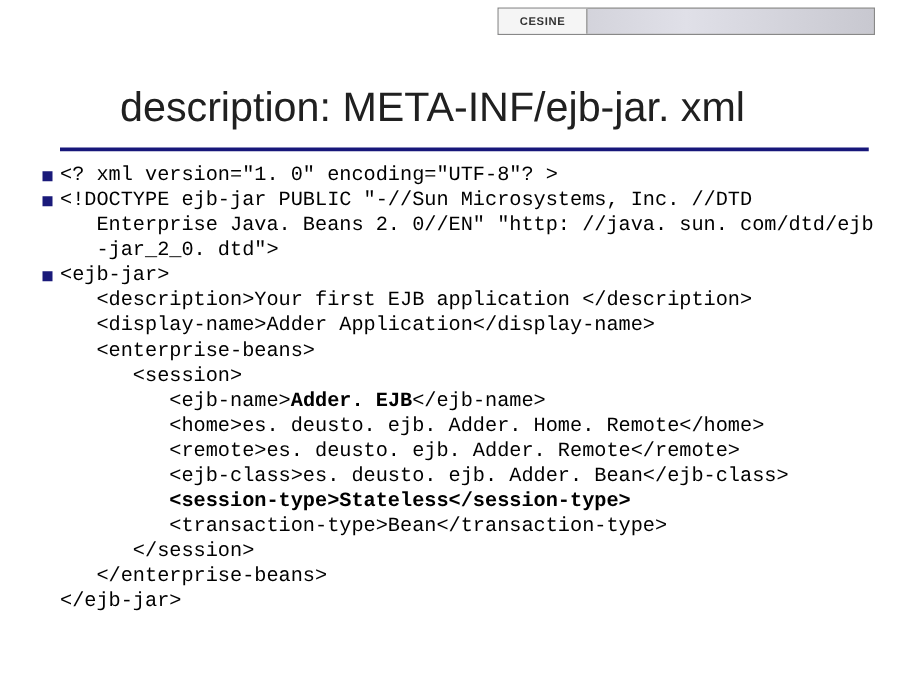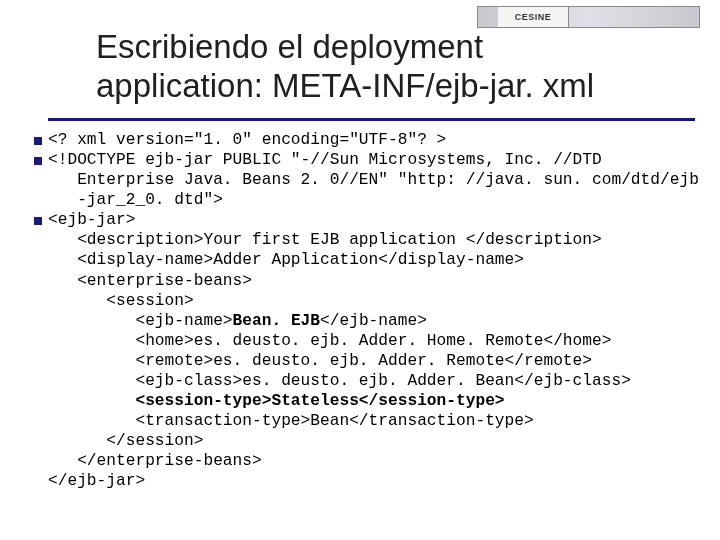--- a/index.html
+++ b/index.html
@@ -9,29 +9,28 @@
     height: 540px;
     background: #ffffff;
     font-family: Verdana, Arial, sans-serif;
     overflow: hidden;
     position: relative;
   }
   .banner {
     position: absolute;
     top: 6px;
     right: 20px;
-    width: 223px;
+    width: 302px;
     height: 22px;
     background: linear-gradient(to right, #c8c8d0 0%, #e0e0e8 50%, #c8c8d0 100%);
     border: 1px solid #888;
     display: flex;
     font-size: 9px;
     color: #555;
     box-sizing: border-box;
-    padding-left: 20px;
   }
   .banner-logo {
     width: 70px;
     height: 100%;
     background: #f5f5f5;
     border-right: 1px solid #888;
     display: flex;
     align-items: center;
     justify-content: center;
     font-weight: bold;
@@ -91,36 +90,36 @@
   .b { font-weight: bold; }
 </style>
 </head>
 <body>
 
 <div class="banner">
   <div class="banner-logo">CESINE</div>
 </div>
 
 <div class="title">
-  <span>Escribiendo el deployment</span><br>
-  <span>application: META-INF/ejb-jar. xml</span>
+  <br>
+  <span>description: META-INF/ejb-jar. xml</span>
 </div>
 
 <div class="underline"></div>
 
 <div class="code"><span style="position:relative"><span class="bullet" style="top:6px"></span></span><span>&lt;? xml version="1. 0" encoding="UTF-8"? &gt;</span>
 <span style="position:relative"><span class="bullet" style="top:6px"></span></span><span>&lt;!DOCTYPE ejb-jar PUBLIC "-//Sun Microsystems, Inc. //DTD</span>
    <span>Enterprise Java. Beans 2. 0//EN" "http: //java. sun. com/dtd/ejb</span>
    <span>-jar_2_0. dtd"&gt;</span>
 <span style="position:relative"><span class="bullet" style="top:6px"></span></span><span>&lt;ejb-jar&gt;</span>
    <span>&lt;description&gt;Your first EJB application &lt;/description&gt;</span>
    <span>&lt;display-name&gt;Adder Application&lt;/display-name&gt;</span>
    <span>&lt;enterprise-beans&gt;</span>
       <span>&lt;session&gt;</span>
-         <span>&lt;ejb-name&gt;</span><span class="b">Bean. EJB</span><span>&lt;/ejb-name&gt;</span>
+         <span>&lt;ejb-name&gt;</span><span class="b">Adder. EJB</span><span>&lt;/ejb-name&gt;</span>
          <span>&lt;home&gt;es. deusto. ejb. Adder. Home. Remote&lt;/home&gt;</span>
          <span>&lt;remote&gt;es. deusto. ejb. Adder. Remote&lt;/remote&gt;</span>
          <span>&lt;ejb-class&gt;es. deusto. ejb. Adder. Bean&lt;/ejb-class&gt;</span>
          <span class="b">&lt;session-type&gt;Stateless&lt;/session-type&gt;</span>
          <span>&lt;transaction-type&gt;Bean&lt;/transaction-type&gt;</span>
       <span>&lt;/session&gt;</span>
    <span>&lt;/enterprise-beans&gt;</span>
 <span>&lt;/ejb-jar&gt;</span></div>
 
 </body></html>

